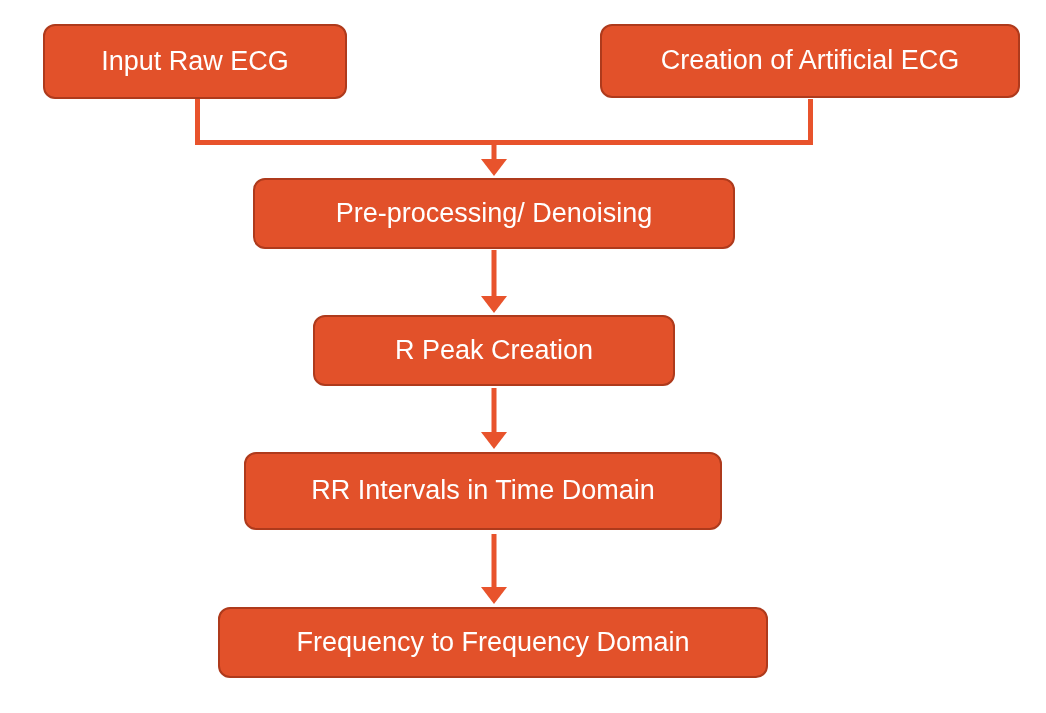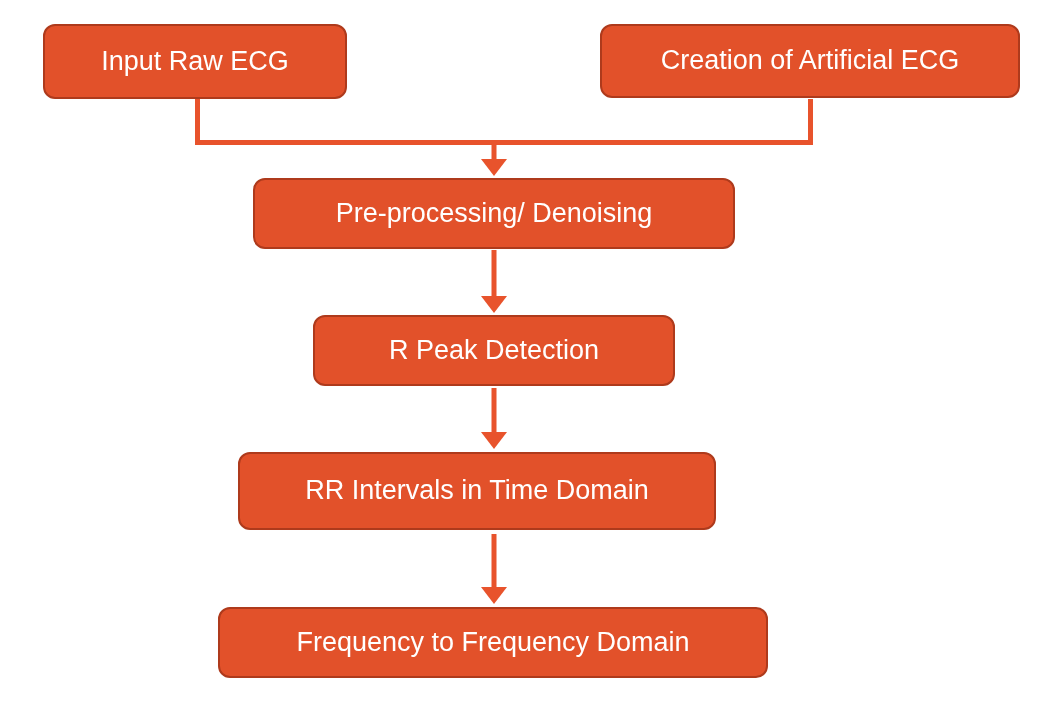--- a/index.html
+++ b/index.html
@@ -28,21 +28,21 @@
     justify-content: center;
     font-size: 27px;
     line-height: 1.1;
     text-align: center;
     white-space: nowrap;
   }
   .n1 { left: 43px;  top: 24px;  width: 304px; height: 75px; }
   .n2 { left: 600px; top: 24px;  width: 420px; height: 74px; }
   .n3 { left: 253px; top: 178px; width: 482px; height: 71px; }
   .n4 { left: 313px; top: 315px; width: 362px; height: 71px; }
-  .n5 { left: 238px; top: 452px; width: 478px; height: 78px; }
+  .n5 { left: 244px; top: 452px; width: 478px; height: 78px; }
   .n6 { left: 218px; top: 607px; width: 550px; height: 71px; }
 
   
   .line {
     position: absolute;
     background: #E8532C;
   }
   .elbow-v-left  { left: 195px; top: 99px;  width: 5px;   height: 46px; }
   .elbow-v-right { left: 808px; top: 99px;  width: 5px;   height: 46px; }
   .elbow-h       { left: 195px; top: 140px; width: 618px; height: 5px;  }
@@ -87,21 +87,21 @@
 
   <div class="node n2">
     <span>Creation of Artificial ECG</span>
   </div>
 
   <div class="node n3">
     <span>Pre-processing/ Denoising</span>
   </div>
 
   <div class="node n4">
-    <span>R Peak Detection</span>
+    <span>R Peak Creation</span>
   </div>
 
   <div class="node n5">
     <span>RR Intervals in Time Domain</span>
   </div>
 
   <div class="node n6">
     <span>Frequency to Frequency Domain</span>
   </div>
 

